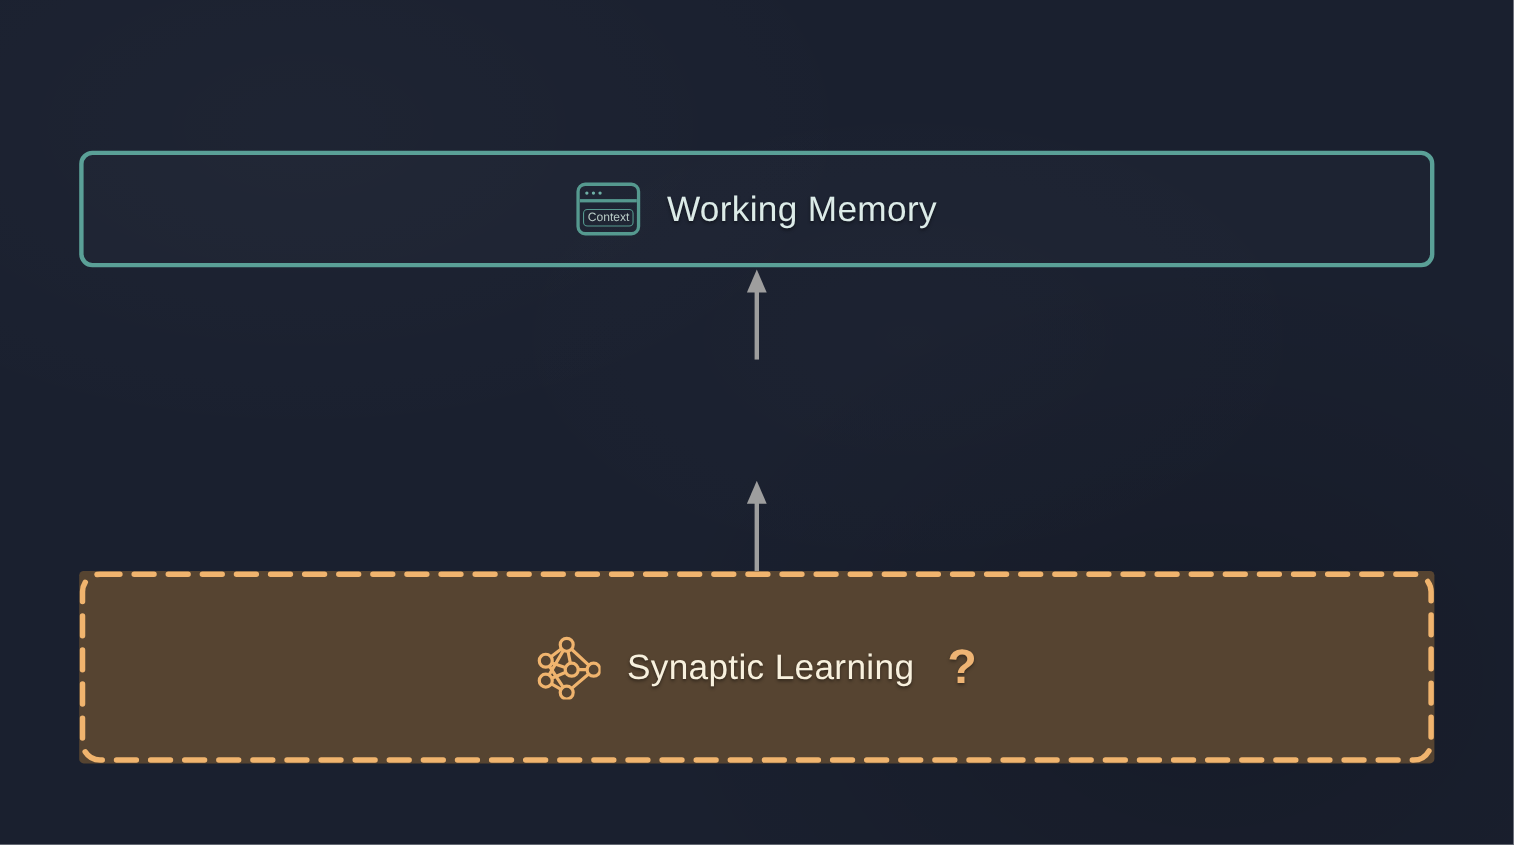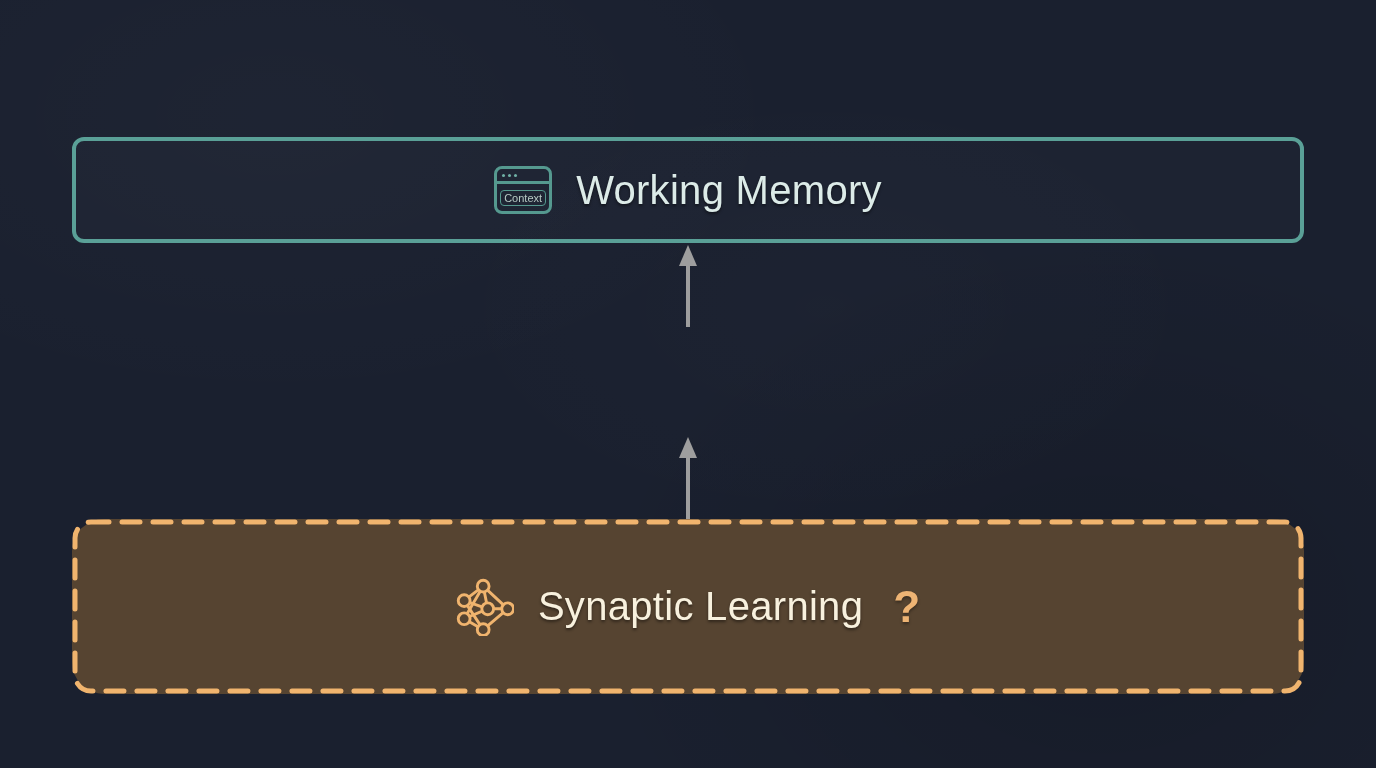--- a/index.html
+++ b/index.html
@@ -25,21 +25,21 @@
     display: flex;
     align-items: center;
     justify-content: center;
   }
   .node-content {
     display: flex;
     align-items: center;
     gap: 24px;
   }
   .node-label {
-    font-size: 40px;
+    font-size: 32px;
     font-weight: 500;
     letter-spacing: 0.3px;
     text-shadow: 0 2px 3px rgba(0,0,0,0.45);
     white-space: nowrap;
   }
 
   
   .node-working {
     top: 137px; height: 106px;
     border: 4px solid #5aa097;
@@ -87,21 +87,21 @@
     top: 327px; height: 108px;
     border: 4px solid #9d9c96;
     border-radius: 12px;
     background: rgba(255,255,255,0.012);
   }
   .node-episodic .node-label { color: #d8d5d0; }
 
   
   .node-synaptic {
     top: 519px; height: 175px;
-    border-radius: 32px;
+    border-radius: 4px;
     background: #564431;
   }
   .node-synaptic .node-label { color: #f8f1de; }
   .dashed-border {
     position: absolute;
     inset: 0;
     width: 100%; height: 100%;
     pointer-events: none;
   }
   .q-mark {

